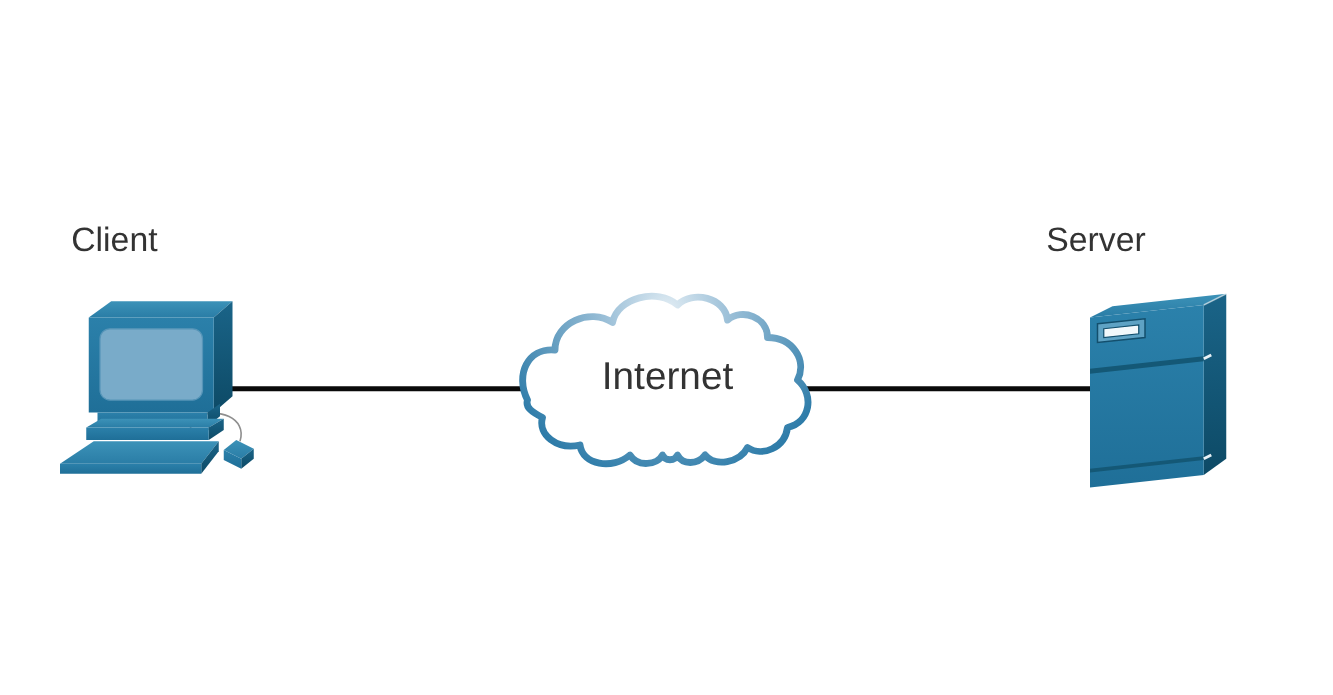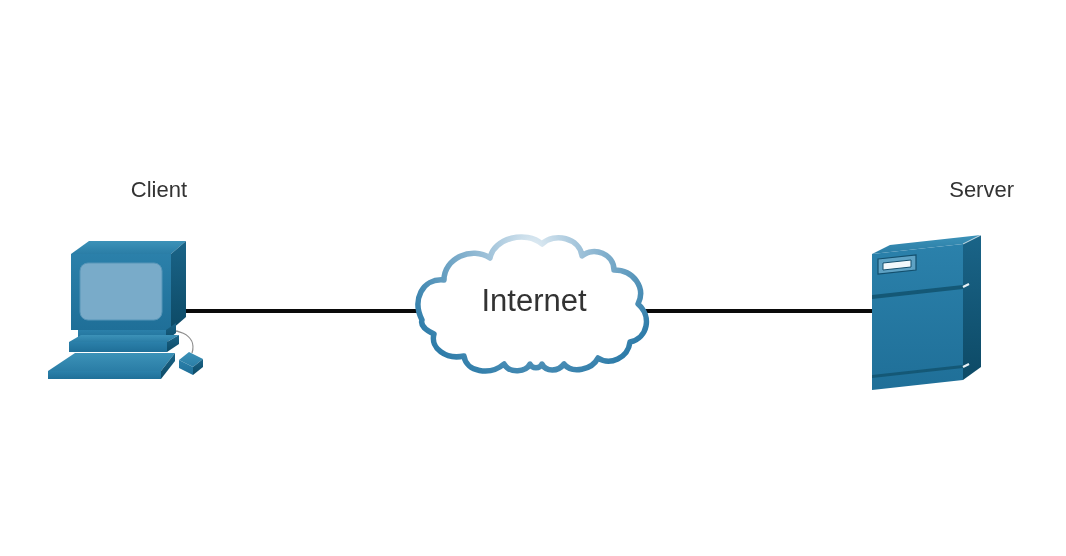--- a/index.html
+++ b/index.html
@@ -19,43 +19,43 @@
     background:var(--background);
     font-family:"Liberation Sans", sans-serif;
     position:relative;overflow:hidden;
   }
   .canvas{position:absolute;inset:0;}
   .edges-layer{position:absolute;left:0;top:0;z-index:1;}
   .node-icon{position:absolute;z-index:2;}
   .node-label{
     position:absolute;z-index:3;
     color:var(--label-text);
-    font-size:22px;line-height:1.1;
-    text-align:right;white-space:nowrap;
+    font-size:27px;line-height:1.1;
+    text-align:left;white-space:nowrap;
   }
   .cloud-label{
     position:absolute;z-index:3;
     color:var(--label-text);
     font-size:31px;line-height:1.1;
     text-align:center;white-space:nowrap;
   }
 </style>
 </head>
 <body>
 
 <div class="canvas">
 
   <svg class="edges-layer" width="1066" height="556">
     <line x1="180" y1="311" x2="424" y2="311" stroke="var(--edge-line)" stroke-width="4"></line>
     <line x1="644" y1="311" x2="880" y2="311" stroke="var(--edge-line)" stroke-width="4"></line>
   </svg>
 
   <div class="node-label" style="left:57px;top:178px;width:130px;">Client</div>
 
-  <div class="node-label" style="left:884px;top:178px;width:130px;">Server</div>
+  <div class="node-label" style="left:837px;top:178px;width:130px;">Server</div>
 
   <div class="cloud-label" style="left:469px;top:284px;width:130px;">Internet</div>
 
   <svg class="node-icon" style="left:45px;top:238px;" width="160" height="148" viewBox="0 0 160 148">
     <defs>
       <linearGradient id="frontGrad" x1="0" y1="0" x2="0" y2="1">
         <stop offset="0" stop-color="#2B80AA"></stop>
           <stop offset="1" stop-color="#1F6F98"></stop>
       </linearGradient>
       <linearGradient id="sideGrad" x1="0" y1="0" x2="0" y2="1">

